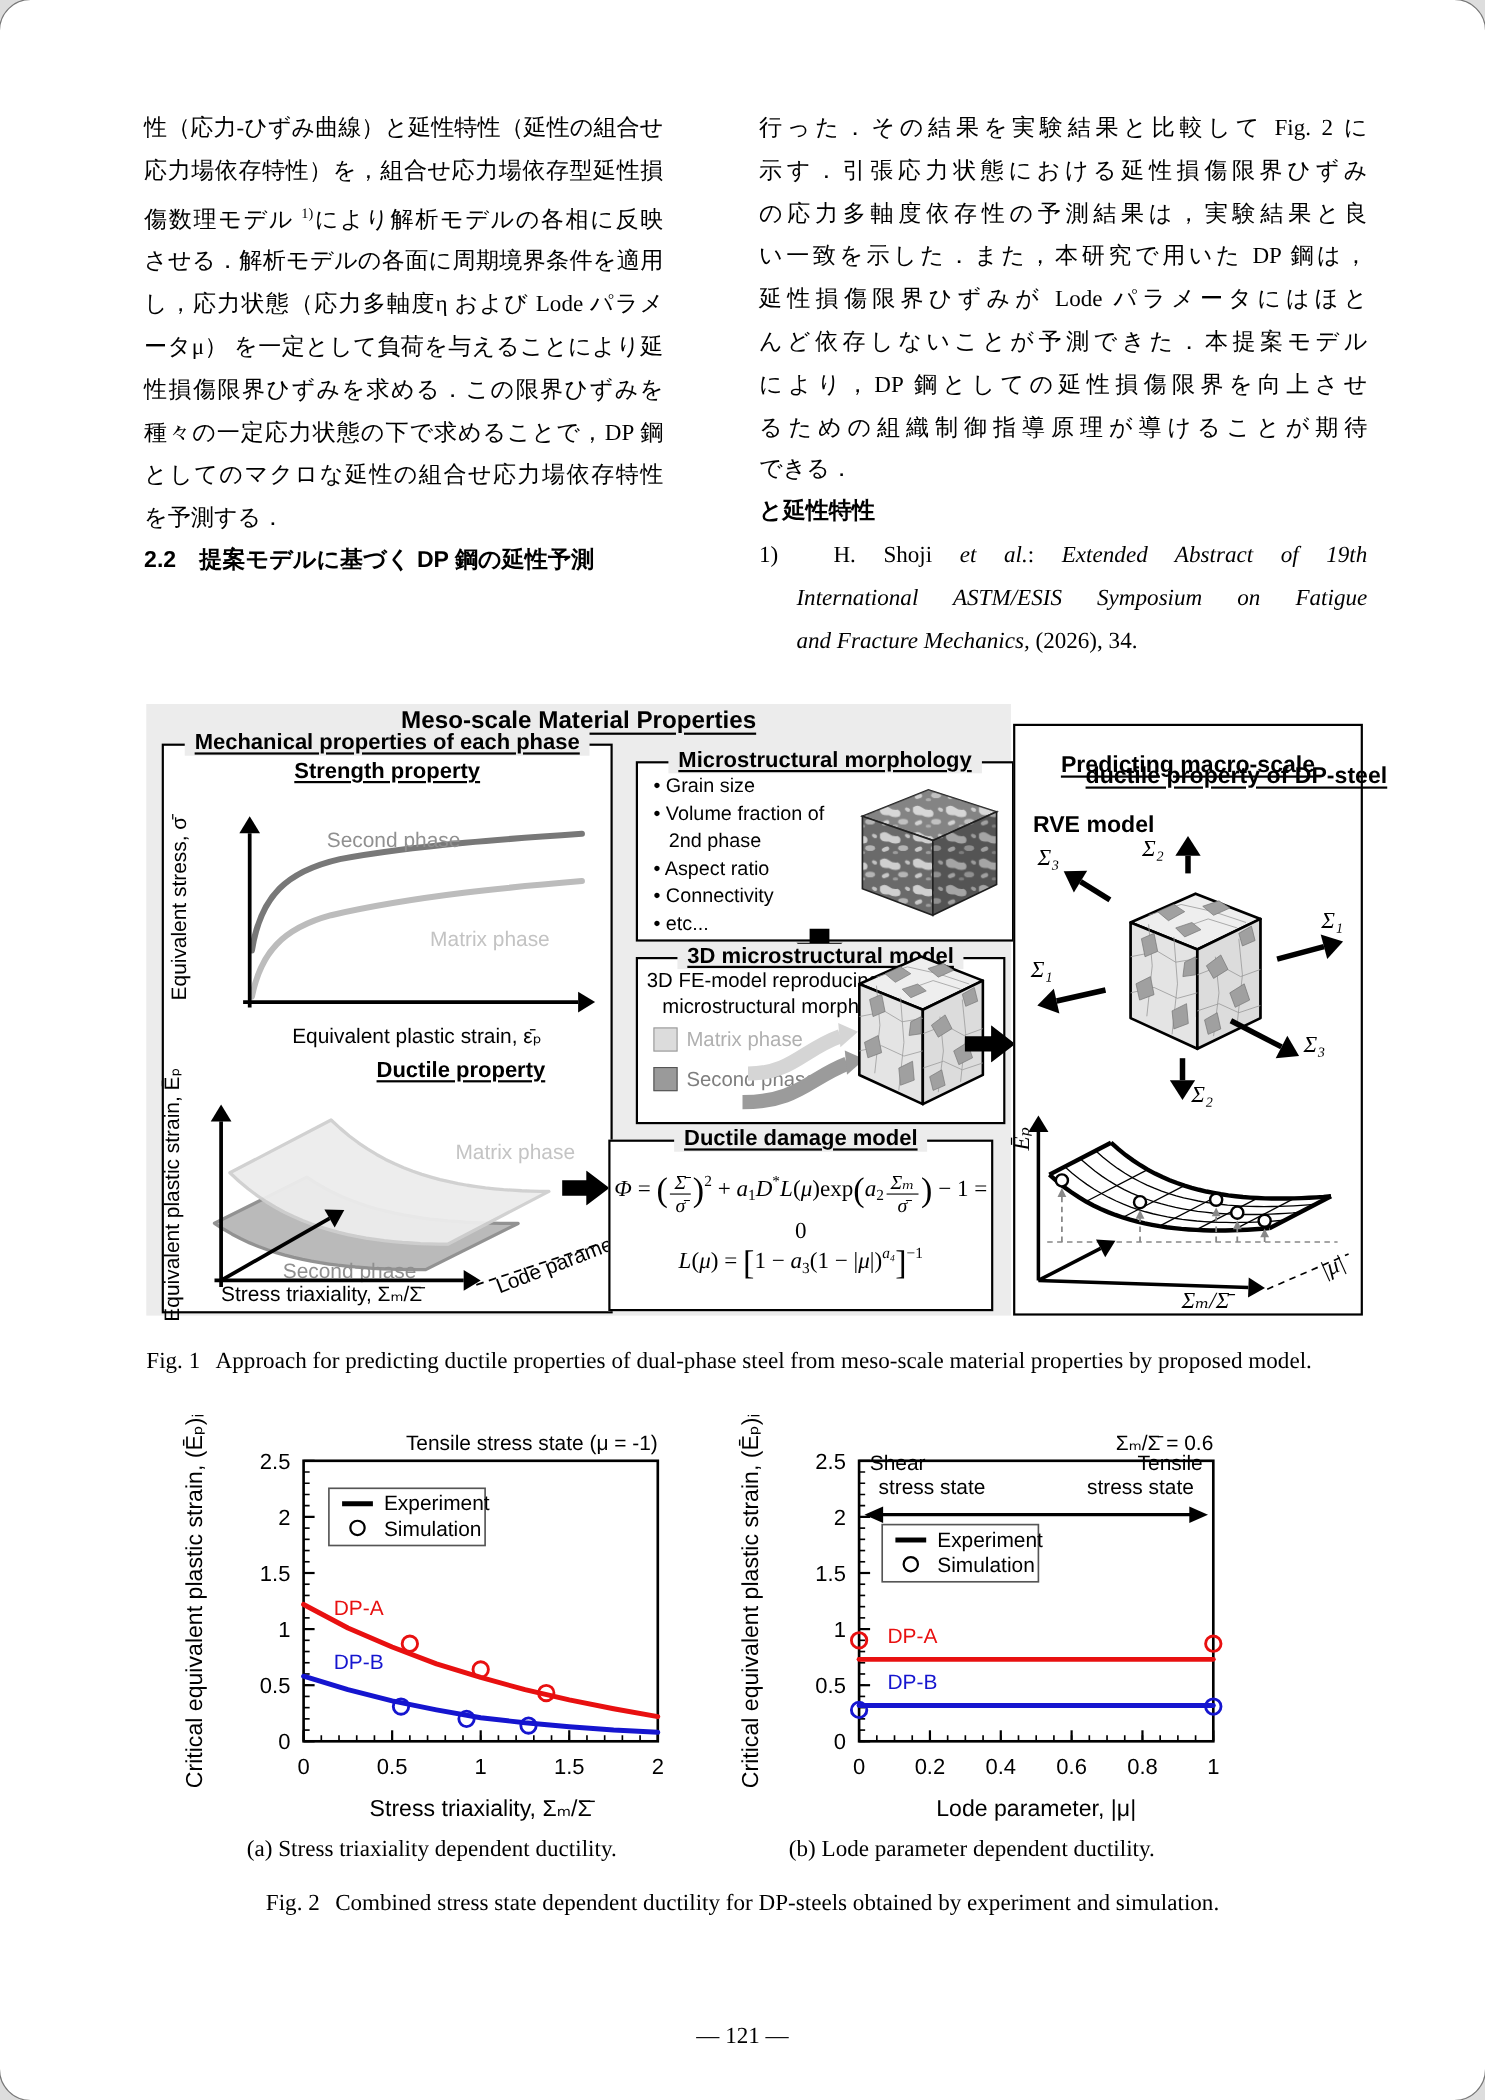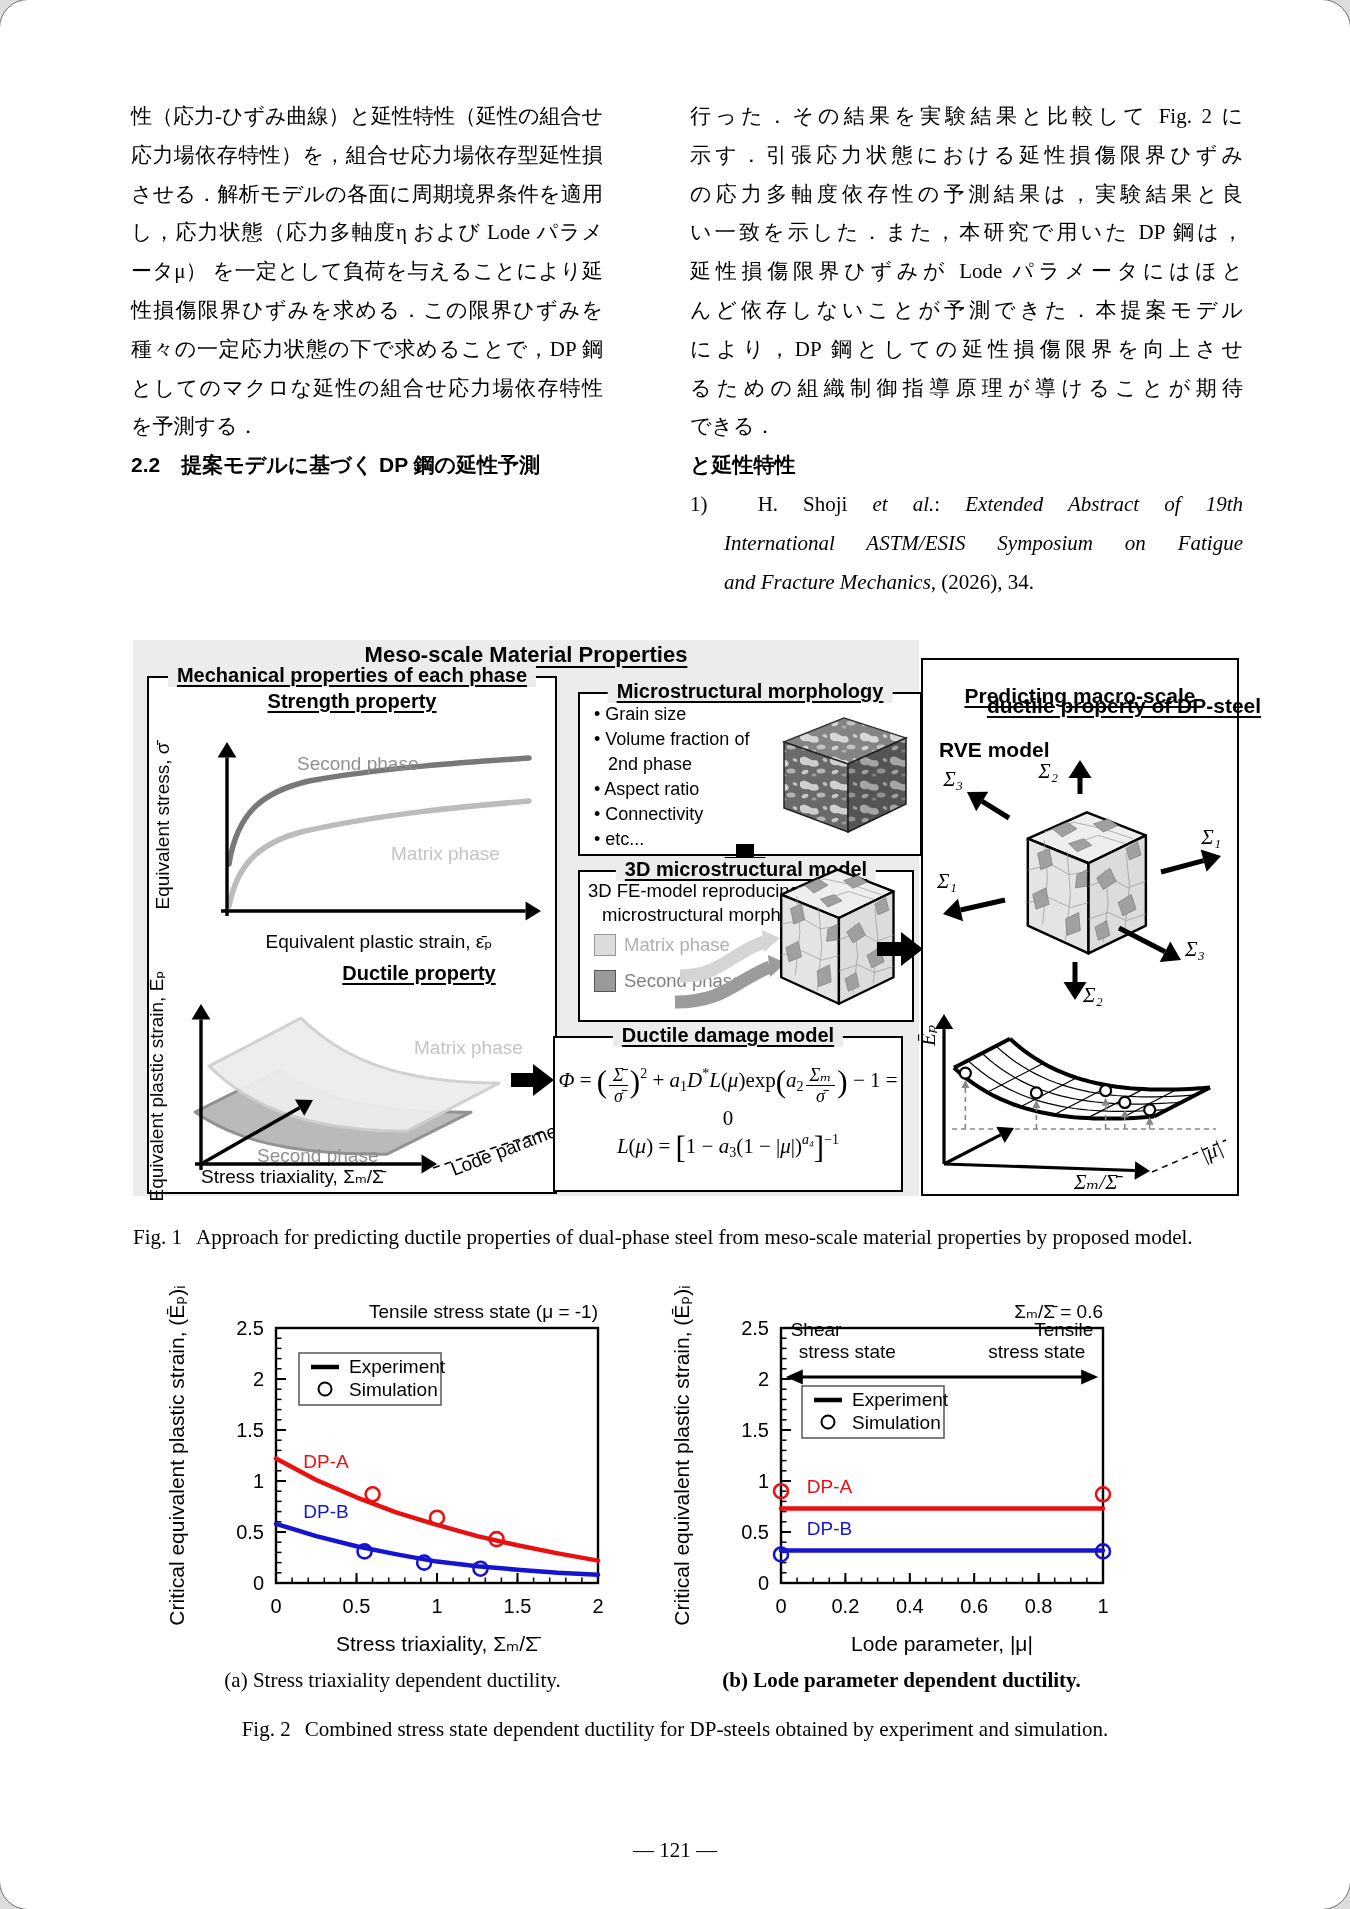--- a/index.html
+++ b/index.html
@@ -62,21 +62,21 @@
   #rve-label{position:absolute;left:16px;top:78px;font-weight:bold;font-size:21px;}
   #svg-rve{position:absolute;left:0;top:100px;overflow:visible;}
   #svg-surface{position:absolute;left:3px;top:328px;overflow:visible;}
   .slabel{font-family:"Liberation Serif","DejaVu Serif",serif;font-style:italic;font-size:21px;}
   .dlabel{font-size:19px;}
   
   .figcap{position:absolute;font-size:21px;line-height:31px;display:flex;gap:14px;}
   #fig1-cap{left:133px;top:1222px;width:1104px;}
   #fig2-cap{left:0;top:1714px;width:1350px;justify-content:center;}
   .subcap{position:absolute;top:1668px;width:505px;text-align:center;font-size:21px;}
-  #cap-a{left:140px;} #cap-b{left:649px;font-weight:bold;}
+  #cap-a{left:140px;} #cap-b{left:631px;}
   
   #chart-a{position:absolute;left:158px;top:1283px;}
   #chart-b{position:absolute;left:663px;top:1283px;}
   .tick{font:20px "Liberation Sans","DejaVu Sans",sans-serif;}
   .axlabel{font:21px "Liberation Sans","DejaVu Sans",sans-serif;}
   .ctitle{font:19px "Liberation Sans","DejaVu Sans",sans-serif;}
   .anno{font:19px "Liberation Sans","DejaVu Sans",sans-serif;}
   .leg{font:19px "Liberation Sans","DejaVu Sans",sans-serif;}
   #page-num{position:absolute;left:0;top:1838px;width:1350px;text-align:center;font-size:21px;}
 </style>
@@ -126,20 +126,21 @@
         </g>
       </g>
     </defs>
   </svg>
 
   <div id="col-left" class="col">
     <div>
         <div class="jline">性（応力-ひずみ曲線）と延性特性（延性の組合せ</div>
         <div class="jline">応力場依存特性）を，組合せ応力場依存型延性損</div>
       </div>
+    <div class="jline"><span>傷数理モデル </span><span class="supref">1)</span><span>により解析モデルの各相に反映</span></div>
     <div>
         <div class="jline">させる．解析モデルの各面に周期境界条件を適用</div>
         <div class="jline">し，応力状態（応力多軸度η および Lode パラメ</div>
         <div class="jline">ータμ） を一定として負荷を与えることにより延</div>
         <div class="jline">性損傷限界ひずみを求める．この限界ひずみを</div>
         <div class="jline">種々の一定応力状態の下で求めることで，DP 鋼</div>
         <div class="jline">としてのマクロな延性の組合せ応力場依存特性</div>
       </div>
     <div class="plain">を予測する．</div>
     <div class="jhead">2.2　提案モデルに基づく DP 鋼の延性予測</div>

